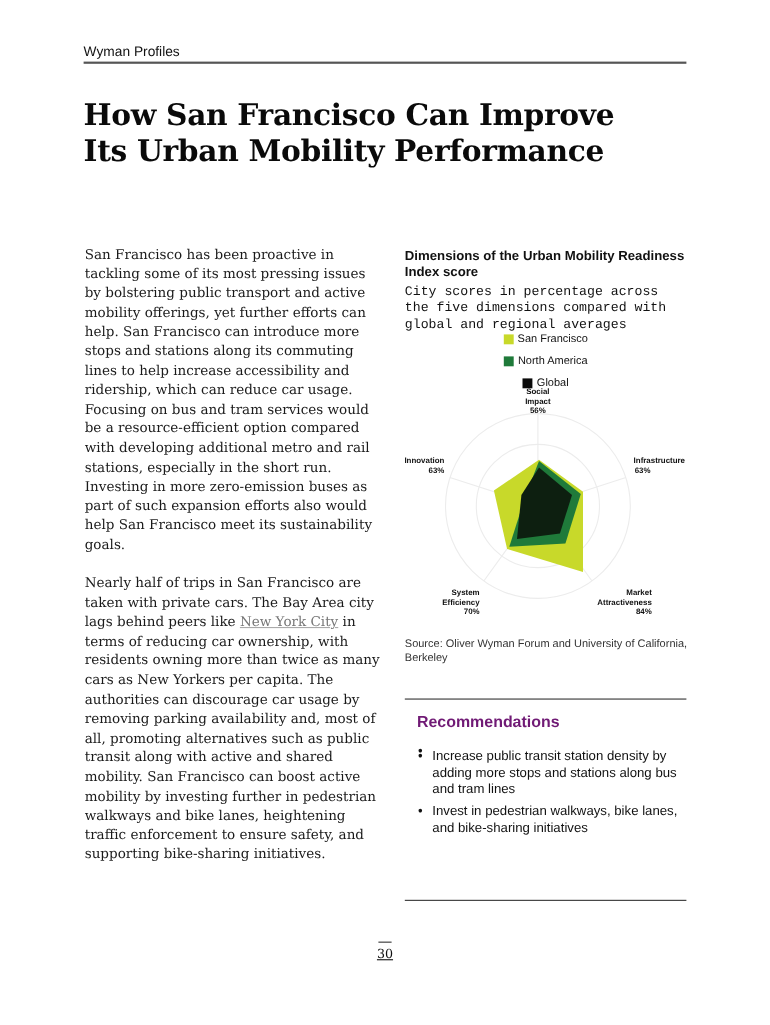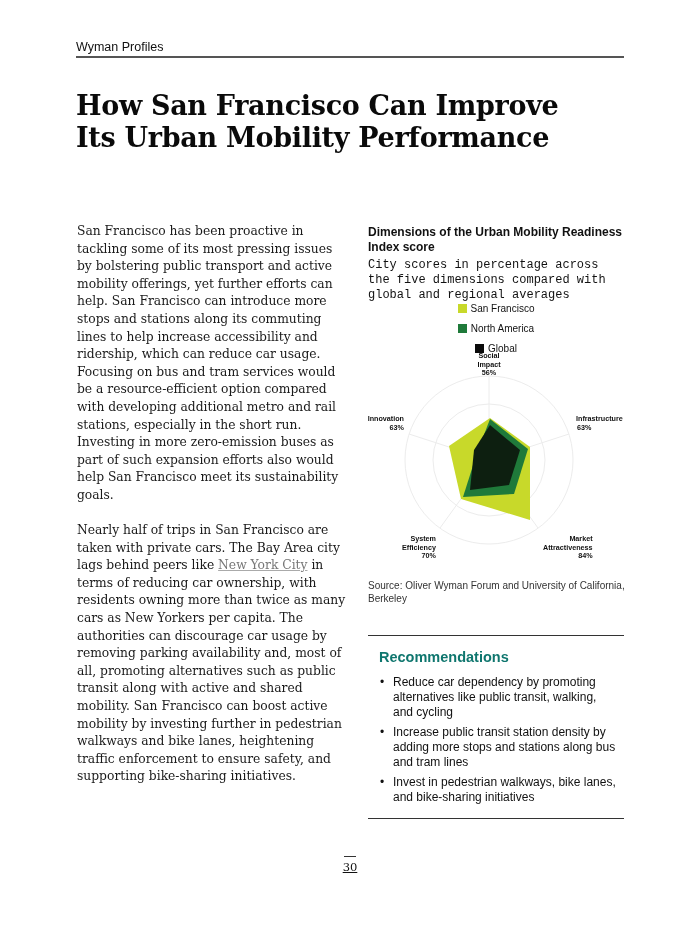--- a/index.html
+++ b/index.html
@@ -15,21 +15,21 @@
   .chart-block { position:absolute; left:368px; top:225px; width:256px; }
   .chart-title { font-size:12px; font-weight:bold; line-height:15px; color:#111; }
   .chart-sub { font-size:12px; line-height:15px; color:#111; margin-top:3px;font-family:Liberation Mono, monospace; }
   .legend { display:flex; gap:9px; font-size:10px; color:#111; align-items:center;flex-direction:column; }
   .legend-item { display:flex; align-items:center; gap:4px; }
   .swatch { width:9px; height:9px; display:inline-block; }
   .radar { position:absolute; left:360px; top:345px; width:270px; height:225px; }
   .radar-label { position:absolute; font-size:7.2px; font-weight:bold; line-height:8.5px; color:#111; }
   .source { position:absolute; left:368px; top:579px; width:260px; font-size:10px; line-height:13px; color:#333; }
   .rec-box { position:absolute; left:368px; top:635px; width:256px; height:182px; border-top:1.5px solid #333; border-bottom:1.5px solid #333; }
-  .rec-title { position:absolute; left:11px; top:13px; font-size:14.5px; font-weight:bold; color:#0f766e; }
+  .rec-title { position:absolute; left:11px; top:13px; font-size:14.5px; font-weight:bold; color:#701a75; }
   .rec-list { position:absolute; left:11px; top:39px; width:240px; margin:0; padding:0; list-style:none; }
   .rec-list li { position:relative; padding-left:14px; font-size:12px; line-height:15px; color:#111; margin-bottom:5px; }
   .rec-list li .bullet { position:absolute; left:1px; top:0; }
   .page-num { position:absolute; left:336px; top:860px; width:28px; text-align:center; font-size:11.5px; color:#111;text-decoration:underline; }
   .page-dash { position:absolute; left:344px; top:856px; width:12px; height:1px; background:#333; }
 </style>
 </head>
 <body>
 
 <div class="header-label sans">Wyman Profiles</div>
@@ -95,20 +95,20 @@
   <div class="radar-label" style="left:2px; top:70px; text-align:right; width:42px;">
     <span>Innovation</span><br><span>63%</span>
   </div>
 </div>
 
 <div class="source sans">Source: Oliver Wyman Forum and University of California, Berkeley</div>
 
 <div class="rec-box sans">
   <div class="rec-title">Recommendations</div>
   <ul class="rec-list">
-    <li><span class="bullet">•</span><span>Reduce car dependency by promoting alternatives like public transit, walking, and cycling</span></li>
+    <li><span class="bullet">•</span></li>
     <li><span class="bullet">•</span><span>Increase public transit station density by adding more stops and stations along bus and tram lines</span></li>
     <li><span class="bullet">•</span><span>Invest in pedestrian walkways, bike lanes, and bike-sharing initiatives</span></li>
   </ul>
 </div>
 
 <div class="page-dash"></div>
 <div class="page-num serif">30</div>
 
 </body></html>

